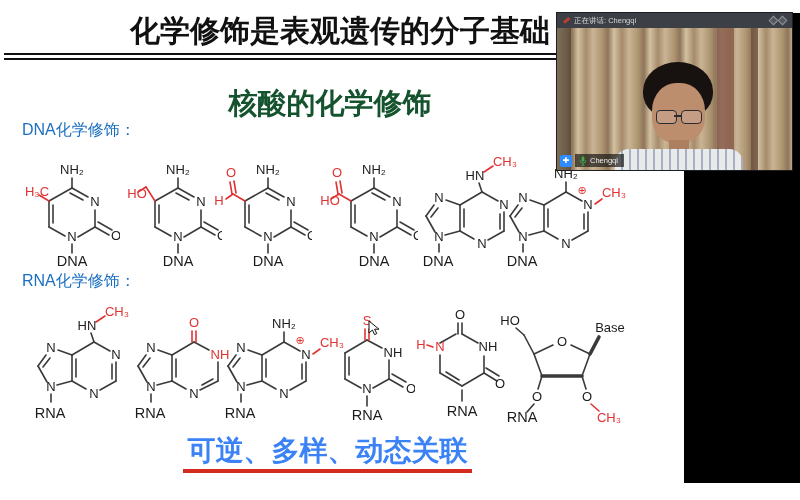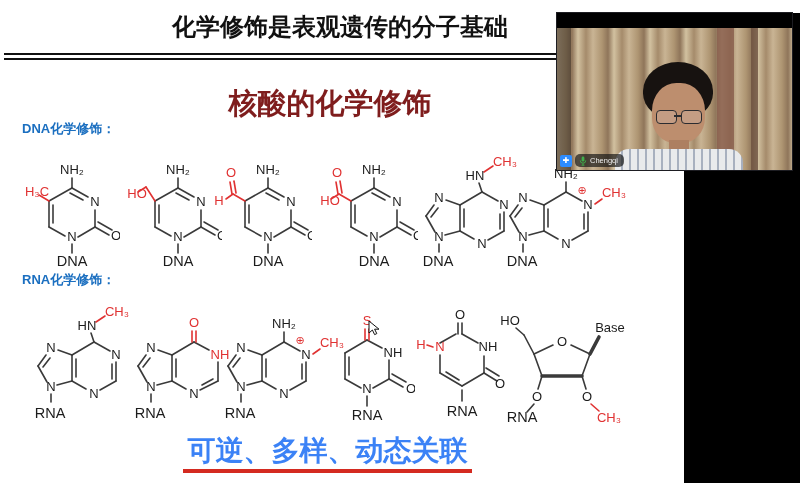--- a/index.html
+++ b/index.html
@@ -1,24 +1,24 @@
 <!DOCTYPE html>
 <html><head>
 <meta charset="utf-8">
 <style>
   html,body{margin:0;padding:0;}
   body{width:800px;height:500px;background:#ffffff;overflow:hidden;position:relative;
        font-family:"Liberation Sans","DejaVu Sans",sans-serif;}
   .abs{position:absolute;}
 
   
-  .slide-title{left:0;top:11px;width:680px;text-align:center;font-size:24px;font-weight:700;color:#111;letter-spacing:0px;}
+  .slide-title{left:0;top:11px;width:680px;text-align:center;font-size:30px;font-weight:700;color:#111;letter-spacing:0px;}
   .title-rule{left:4px;top:53px;width:553px;height:3px;border-top:2.5px solid #111;border-bottom:2.5px solid #111;}
-  .slide-subtitle{left:0;top:84px;width:660px;text-align:center;font-size:29px;font-weight:700;color:#7f1d1d;}
-  .sec-heading{left:22px;font-size:13px;font-weight:700;color:#1b6fc0;}
+  .slide-subtitle{left:0;top:84px;width:660px;text-align:center;font-size:29px;font-weight:700;color:#14532d;}
+  .sec-heading{left:22px;font-size:16px;font-weight:400;color:#1b6fc0;}
   .footer-line{left:0;top:432px;width:655px;text-align:center;font-size:28px;font-weight:700;color:#3b82f6;}
   .footer-underline{left:183px;top:469px;width:289px;height:3.5px;background:#d42a20;}
 
   
   .mol{position:absolute;}
   .mol line,.mol polyline{stroke:#3a3a3a;stroke-width:1.6;fill:none;stroke-linecap:round;}
   .mol .r{stroke:#e03232;}
   .mol .bold{stroke-width:3.6;}
   .mol text{font-family:"Liberation Sans","DejaVu Sans",sans-serif;font-size:13px;fill:#1c1c1c;text-anchor:middle;}
   .mol text.r{fill:#e03232;stroke:none;}
@@ -43,21 +43,21 @@
   .hair{left:86px;top:34px;width:70px;height:58px;background:#171210;border-radius:50% 50% 46% 46%;}
   .face{left:95px;top:55px;width:53px;height:60px;background:#bd8e6e;border-radius:46% 46% 42% 42%;}
   .glass{width:19px;height:12px;border:1.5px solid #2c2c30;border-radius:4px;background:rgba(230,230,235,.18);}
   .glass-l{left:99px;top:82px;} .glass-r{left:124px;top:82px;}
   .glass-bridge{left:117px;top:87px;width:8px;height:1.5px;background:#2c2c30;}
   .neck{left:112px;top:112px;width:20px;height:12px;background:#ad7f61;}
   .shirt{left:58px;top:121px;width:128px;height:21px;border-radius:14px 14px 0 0;
       background:repeating-linear-gradient(90deg,#e9eaec 0 6px,#a8b0bf 6px 8px);}
   .badge-row{left:3px;bottom:3px;display:flex;align-items:center;gap:3px;}
   .badge-blue{width:12px;height:12px;background:#2d8cff;border-radius:2px;color:#fff;font-size:8px;line-height:12px;text-align:center;}
-  .name-tag{display:flex;align-items:center;gap:3px;background:rgba(20,20,20,.68);padding:1.5px 6px 1.5px 4px;border-radius:5px;}
+  .name-tag{display:flex;align-items:center;gap:3px;background:rgba(20,20,20,.68);padding:1.5px 6px 1.5px 4px;border-radius:0;}
   .mic{display:block;}
   .name-text{font-size:7.5px;color:#f0f0f0;}
 
   
   .cursor{left:368px;top:320px;}
 </style>
 </head>
 <body>
 
 <div class="abs slide-title">化学修饰是表观遗传的分子基础</div>
@@ -363,20 +363,28 @@
   <text class="tail" x="26" y="124">RNA</text>
   <text class="r" x="113" y="124">CH₃</text>
 </svg>
 
 <div class="abs footer-line">可逆、多样、动态关联</div>
 <div class="abs footer-underline"></div>
 
 <div class="abs black-panel"></div>
 
 <div class="abs video">
+  <div class="video-header">
+    <span class="vh-pin"></span>
+    <span class="vh-label">正在讲话: Chengqi</span>
+    <span class="vh-icons">
+        <i></i>
+        <i></i>
+      </span>
+  </div>
   <div class="video-body">
     <div class="abs curtain-dark"></div>
     <div class="abs curtain-dark2"></div>
     <div class="abs curtain-shade"></div>
     <div class="abs hair"></div>
     <div class="abs face"></div>
     <div class="abs glass glass-l"></div>
     <div class="abs glass glass-r"></div>
     <div class="abs glass-bridge"></div>
     <div class="abs neck"></div>

